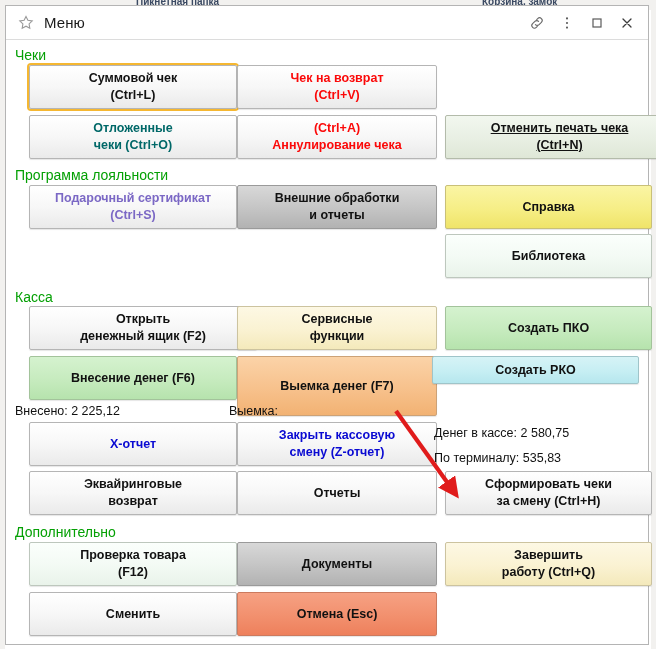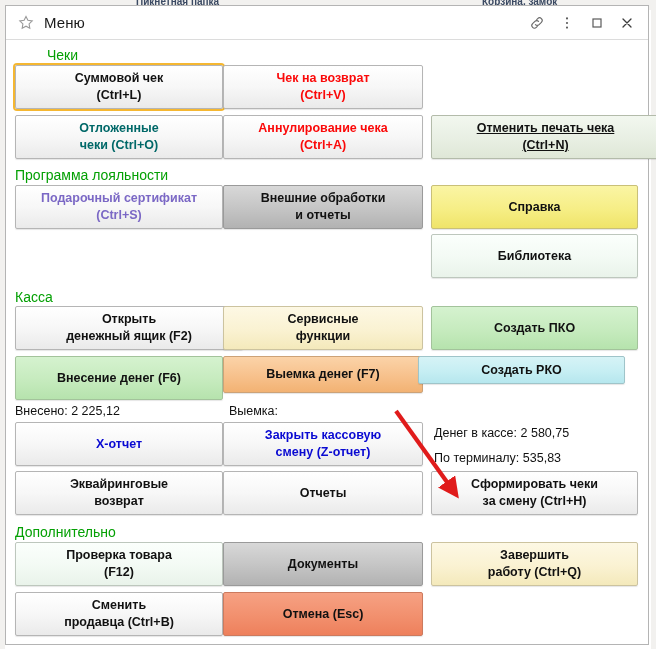--- a/index.html
+++ b/index.html
@@ -58,20 +58,21 @@
     position:absolute;font-size:14px;color:#04a004;
   }
   .btn{
     position:absolute;box-sizing:border-box;
     border:1px solid #b5b5b5;border-radius:2px;
     display:flex;align-items:center;justify-content:center;text-align:center;
     font-size:12.5px;font-weight:bold;color:#111111;line-height:1.35;
     padding:0 5px;
     background-image:linear-gradient(to bottom,#ffffff 0%,#f3f3f3 55%,#e7e7e7 100%);
     box-shadow:0 1px 1px rgba(0,0,0,.10);
+    margin-left:14px;
   }
   .btn span{display:block;}
   
   .c-white{background-image:linear-gradient(to bottom,#ffffff 0%,#f7f7f7 50%,#eaeaea 100%);}
   .c-paleGreen{background-image:linear-gradient(to bottom,#f2f7ef 0%,#e8efe3 55%,#dfe7d7 100%);border-color:#b3bbaa;}
   .c-mintWhite{background-image:linear-gradient(to bottom,#fbfffc 0%,#f3faf4 55%,#e9f3ea 100%);border-color:#bdc7bd;}
   .c-gray{background-image:linear-gradient(to bottom,#d8d8d8 0%,#c6c6c6 50%,#b2b2b2 100%);border-color:#9a9a9a;}
   .c-yellow{background-image:linear-gradient(to bottom,#faf5a4 0%,#f6ee86 55%,#efe469 100%);border-color:#c9c078;}
   .c-cream{background-image:linear-gradient(to bottom,#fdf8e4 0%,#faf2d2 55%,#f4e9bb 100%);border-color:#ccc39f;}
   .c-green{background-image:linear-gradient(to bottom,#d5f2cf 0%,#c6ebbe 55%,#b6e3ad 100%);border-color:#a3c39b;}
@@ -136,21 +137,21 @@
       <span class="tb-btn">
         <svg width="16" height="16" viewBox="0 0 16 16">
             <path d="M4 4l8 8M12 4l-8 8" stroke="#3c3c3c" stroke-width="1.3" stroke-linecap="round"></path>
           </svg>
       </span>
     </div>
   </div>
 
   <div id="content">
 
-    <div class="sect-head" style="left:9px;top:7px;margin-left:32px;">Чеки</div>
+    <div class="sect-head" style="left:9px;top:7px;">Чеки</div>
 
     <div class="btn c-white focused" style="left:9px;top:25px;width:208px;height:44px;">
       <div>
           <span>Суммовой чек</span>
           <span>(Ctrl+L)</span>
         </div>
     </div>
 
     <div class="btn c-white" style="left:217px;top:25px;width:200px;height:44px;">
       <div class="t-red">
@@ -161,22 +162,22 @@
 
     <div class="btn c-white" style="left:9px;top:75px;width:208px;height:44px;">
       <div class="t-teal">
           <span>Отложенные</span>
           <span>чеки (Ctrl+O)</span>
         </div>
     </div>
 
     <div class="btn c-white" style="left:217px;top:75px;width:200px;height:44px;">
       <div class="t-red">
+          <span>(Ctrl+A)</span>
           <span>Аннулирование чека</span>
-          <span>(Ctrl+A)</span>
         </div>
     </div>
 
     <div class="btn c-paleGreen" style="left:425px;top:75px;width:229px;height:44px;text-decoration:underline;">
       <div>
           <span>Отменить печать чека</span>
           <span>(Ctrl+N)</span>
         </div>
     </div>
 
@@ -229,21 +230,21 @@
           <span>Создать ПКО</span>
         </div>
     </div>
 
     <div class="btn c-green" style="left:9px;top:316px;width:208px;height:44px;">
       <div>
           <span>Внесение денег (F6)</span>
         </div>
     </div>
 
-    <div class="btn c-orange" style="left:217px;top:316px;width:200px;height:37px;">
+    <div class="btn c-orange" style="left:217px;top:316px;width:200px;height:60px;">
       <div>
           <span>Выемка денег (F7)</span>
         </div>
     </div>
 
     <div class="btn c-cyan" style="left:412px;top:316px;width:207px;height:28px;">
       <div>
           <span>Создать РКО</span>
         </div>
     </div>
@@ -305,21 +306,20 @@
     <div class="btn c-cream" style="left:425px;top:502px;width:207px;height:44px;">
       <div>
           <span>Завершить</span>
           <span>работу (Ctrl+Q)</span>
         </div>
     </div>
 
     <div class="btn c-white" style="left:9px;top:552px;width:208px;height:44px;">
       <div>
           <span>Сменить</span>
-          <span>продавца (Ctrl+B)</span>
         </div>
     </div>
 
     <div class="btn c-salmon" style="left:217px;top:552px;width:200px;height:44px;">
       <div>
           <span>Отмена (Esc)</span>
         </div>
     </div>
 
     <svg id="arrow-overlay" viewBox="0 0 644 605">

